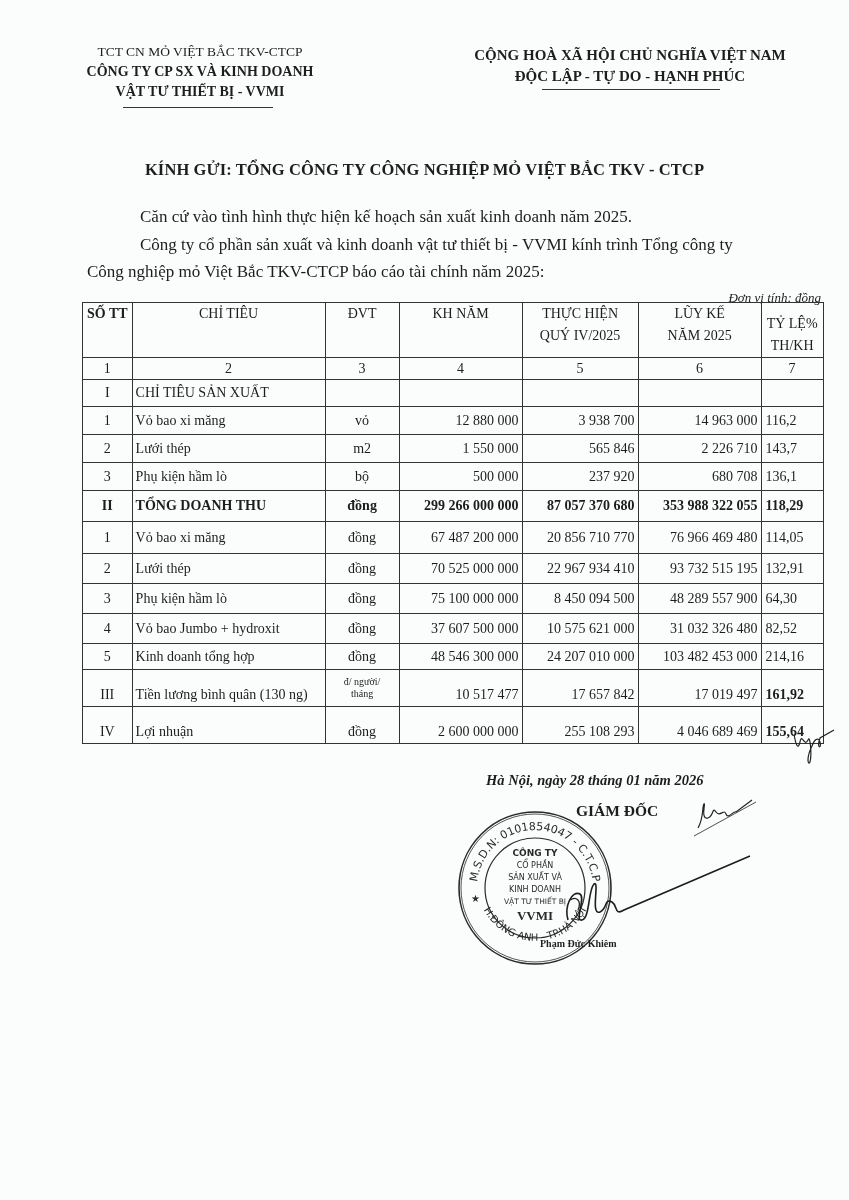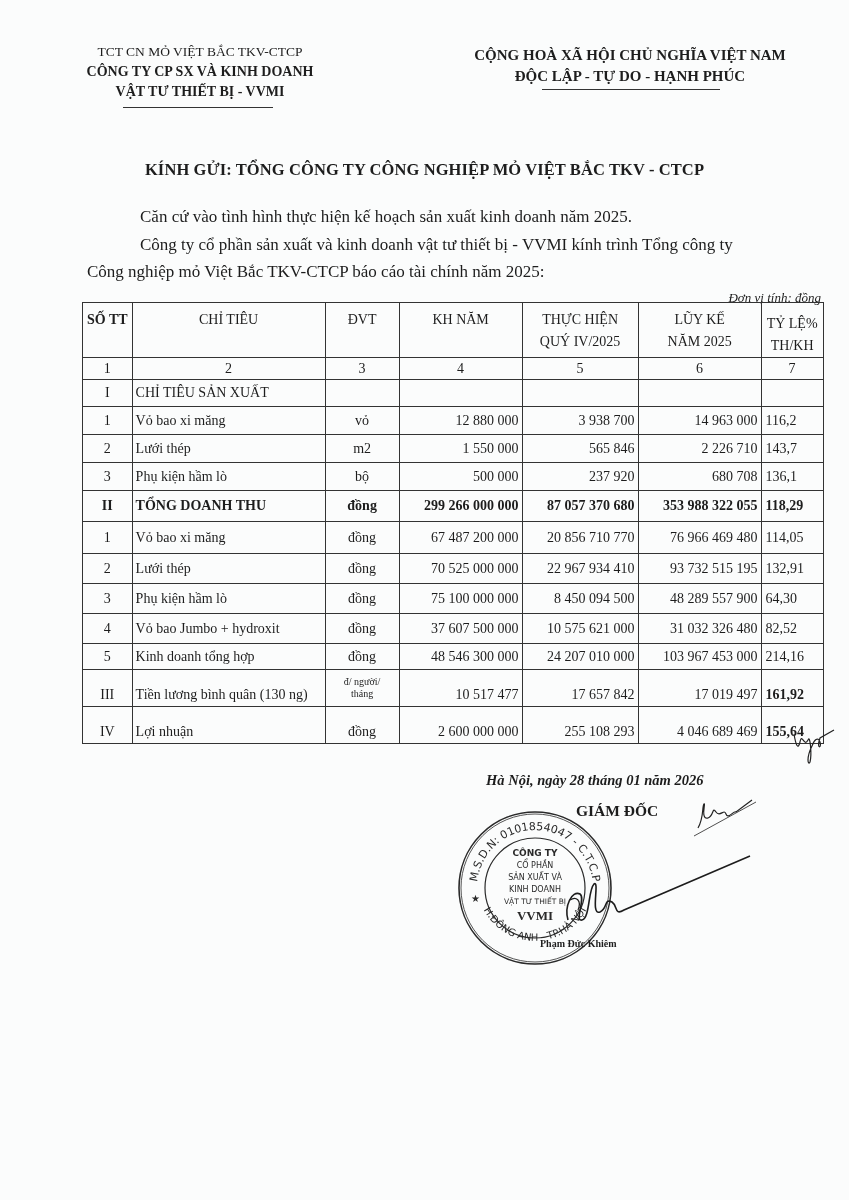--- a/index.html
+++ b/index.html
@@ -19,21 +19,21 @@
   .p1 { top: 206px; left: 140px; }
   .p2 { top: 234px; left: 140px; }
   .p3 { top: 261px; left: 87px; }
   .unit { top: 290px; right: 28px; font-size: 13px; font-style: italic; }
 
   table.report {
     position: absolute; left: 82px; top: 302px; border-collapse: collapse;
     font-size: 14px; table-layout: fixed;
   }
   table.report td, table.report th { border: 1px solid #333; padding: 0 4px; overflow: hidden; white-space: nowrap; }
-  table.report th { font-weight: normal; vertical-align: top; padding-top: 6px; font-size: 14px; line-height: 22px; }
+  table.report th { font-weight: normal; vertical-align: top; font-size: 14px; line-height: 22px; }
   .c-stt { text-align: center; }
   .c-name { text-align: left; padding-left: 3px !important; }
   .c-unit { text-align: center; }
   .c-num { text-align: right; padding-right: 3px !important; margin-left: 12px; }
   .c-rate { }
   .bold { font-weight: bold; }
   .small-unit { font-size: 10px; line-height: 12px; display: block; }
   tr.num-row td { text-align: center; height: 21px; }
   .vb { vertical-align: bottom; padding-bottom: 3px !important; }
 
@@ -191,21 +191,21 @@
       <td class="c-num">10 575 621 000</td>
       <td class="c-num">31 032 326 480</td>
       <td class="c-rate">82,52</td>
     </tr>
     <tr style="height:26px">
       <td class="c-stt">5</td>
       <td class="c-name">Kinh doanh tổng hợp</td>
       <td class="c-unit">đồng</td>
       <td class="c-num">48 546 300 000</td>
       <td class="c-num">24 207 010 000</td>
-      <td class="c-num">103 967 453 000</td>
+      <td class="c-num">103 482 453 000</td>
       <td class="c-rate">214,16</td>
     </tr>
 
     <tr style="height:37px">
       <td class="c-stt vb">III</td>
       <td class="c-name vb">Tiền lương bình quân (130 ng)</td>
       <td class="c-unit" style="vertical-align:middle">
         <span class="small-unit">đ/ người/</span>
         <span class="small-unit">tháng</span>
       </td>

